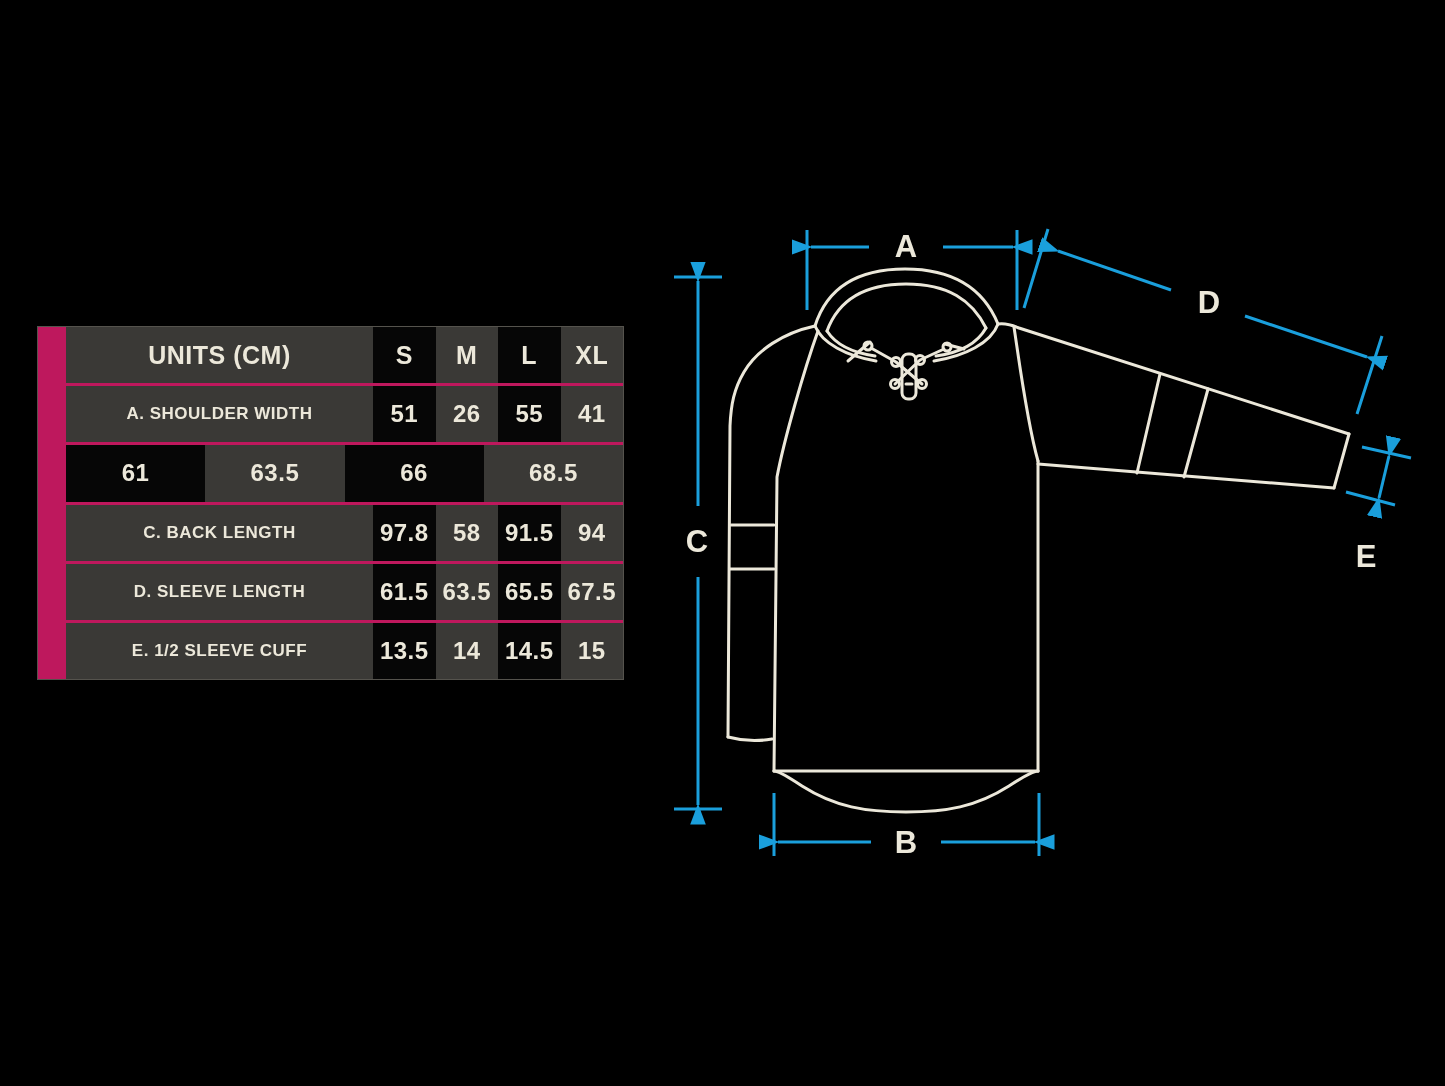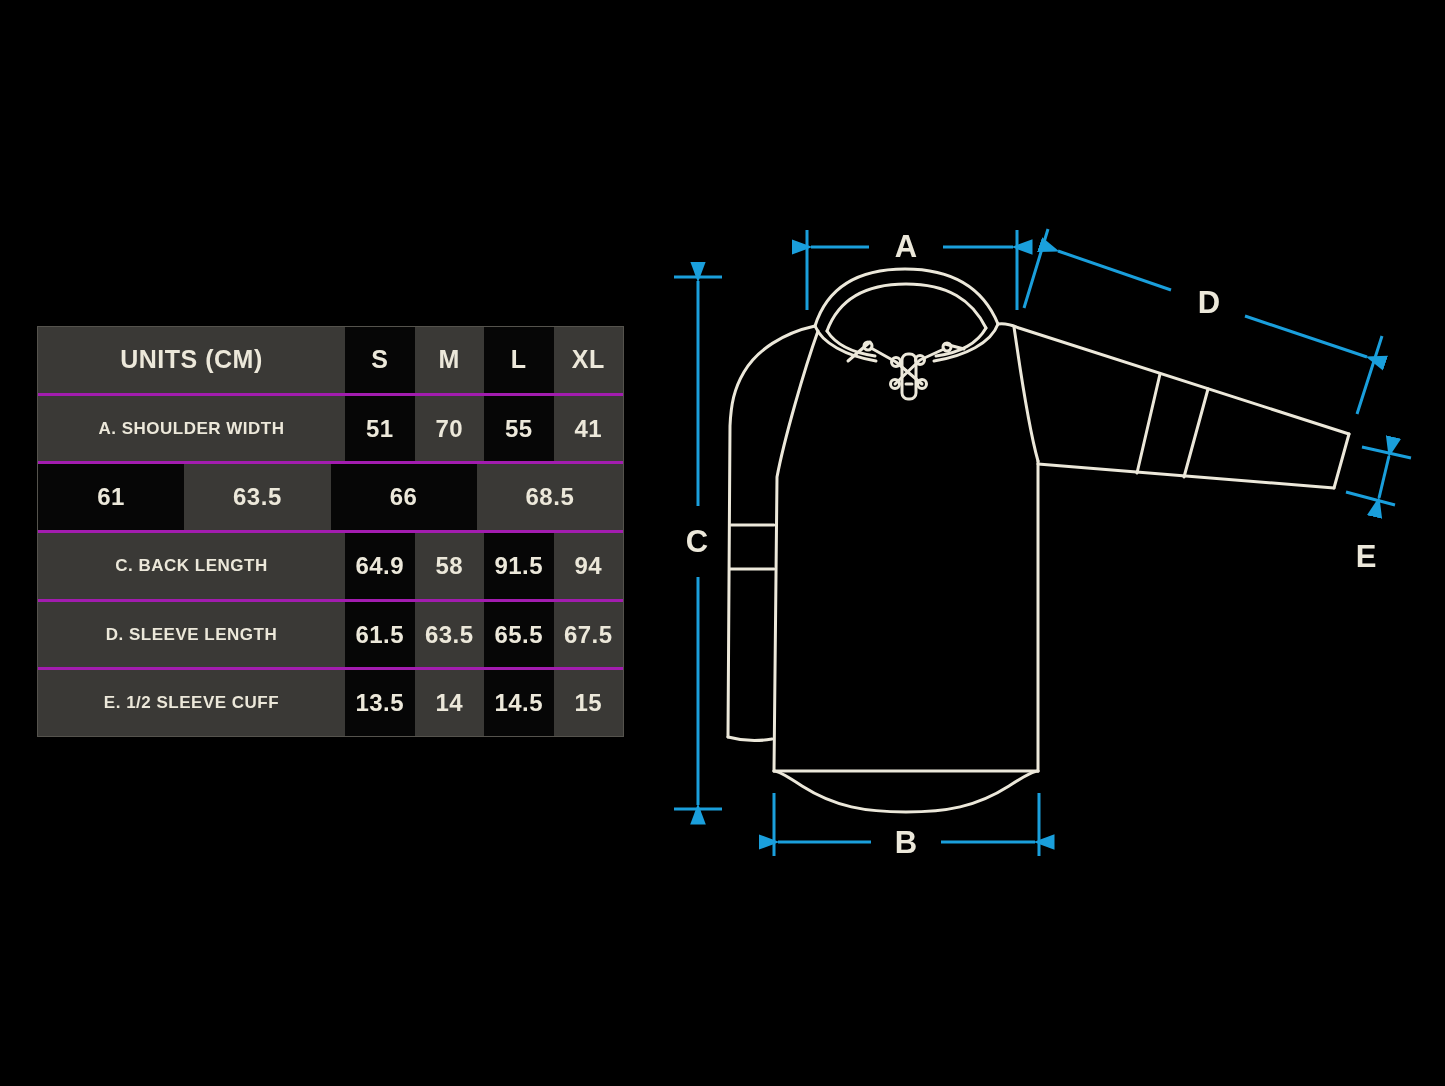--- a/index.html
+++ b/index.html
@@ -2,23 +2,23 @@
 <html><head>
 <meta charset="utf-8">
 <style>
   html,body { margin:0; padding:0; background:#000; }
   .stage {
     position:relative; width:1445px; height:1086px; background:#000;
     overflow:hidden; font-family:"Liberation Sans", sans-serif;
   }
   
   .size-table {
-    position:absolute; left:37px; top:326px; width:587px; height:411px;
+    position:absolute; left:37px; top:326px; width:587px; height:354px;
     display:flex; flex-direction:column; gap:3px;
-    background:#a21caf; border:1px solid #55534d; box-sizing:border-box;
+    background:#be185d; border:1px solid #55534d; box-sizing:border-box;padding-left:28px;
   }
   .trow { flex:1; display:flex; min-height:0; }
   .cell {
     display:flex; align-items:center; justify-content:center;
     background:#3a3936; color:#ece8da; font-weight:bold;
     letter-spacing:0.5px; white-space:nowrap;
   }
   .cell.c0 { width:307px; font-size:17px; }
   .cell.c1, .cell.c2, .cell.c3, .cell.c4 { flex:1; font-size:24px; }
   .cell.c1, .cell.c3 { background:#060606; }
@@ -41,33 +41,33 @@
     <div class="trow header">
       <div class="cell c0">UNITS (CM)</div>
       <div class="cell c1">S</div>
       <div class="cell c2">M</div>
       <div class="cell c3">L</div>
       <div class="cell c4">XL</div>
     </div>
     <div class="trow">
       <div class="cell c0">A. SHOULDER WIDTH</div>
       <div class="cell c1">51</div>
-      <div class="cell c2">70</div>
+      <div class="cell c2">26</div>
       <div class="cell c3">55</div>
       <div class="cell c4">41</div>
     </div>
     <div class="trow">
       <div class="cell c1">61</div>
       <div class="cell c2">63.5</div>
       <div class="cell c3">66</div>
       <div class="cell c4">68.5</div>
     </div>
     <div class="trow">
       <div class="cell c0">C. BACK LENGTH</div>
-      <div class="cell c1">64.9</div>
+      <div class="cell c1">97.8</div>
       <div class="cell c2">58</div>
       <div class="cell c3">91.5</div>
       <div class="cell c4">94</div>
     </div>
     <div class="trow">
       <div class="cell c0">D. SLEEVE LENGTH</div>
       <div class="cell c1">61.5</div>
       <div class="cell c2">63.5</div>
       <div class="cell c3">65.5</div>
       <div class="cell c4">67.5</div>

